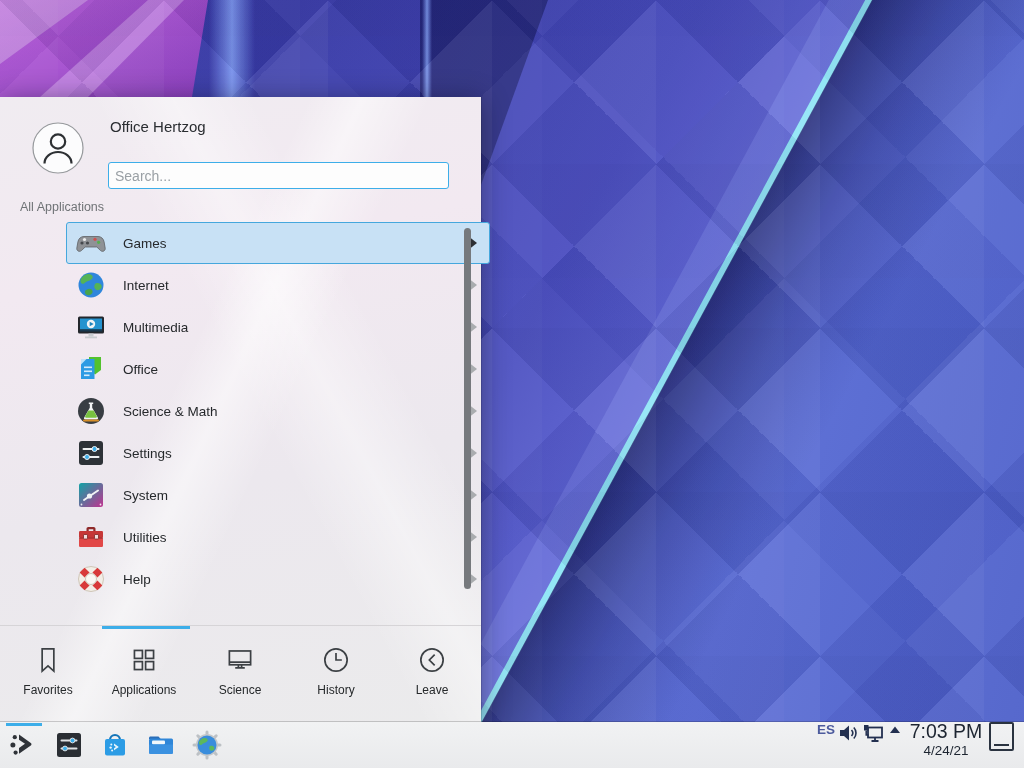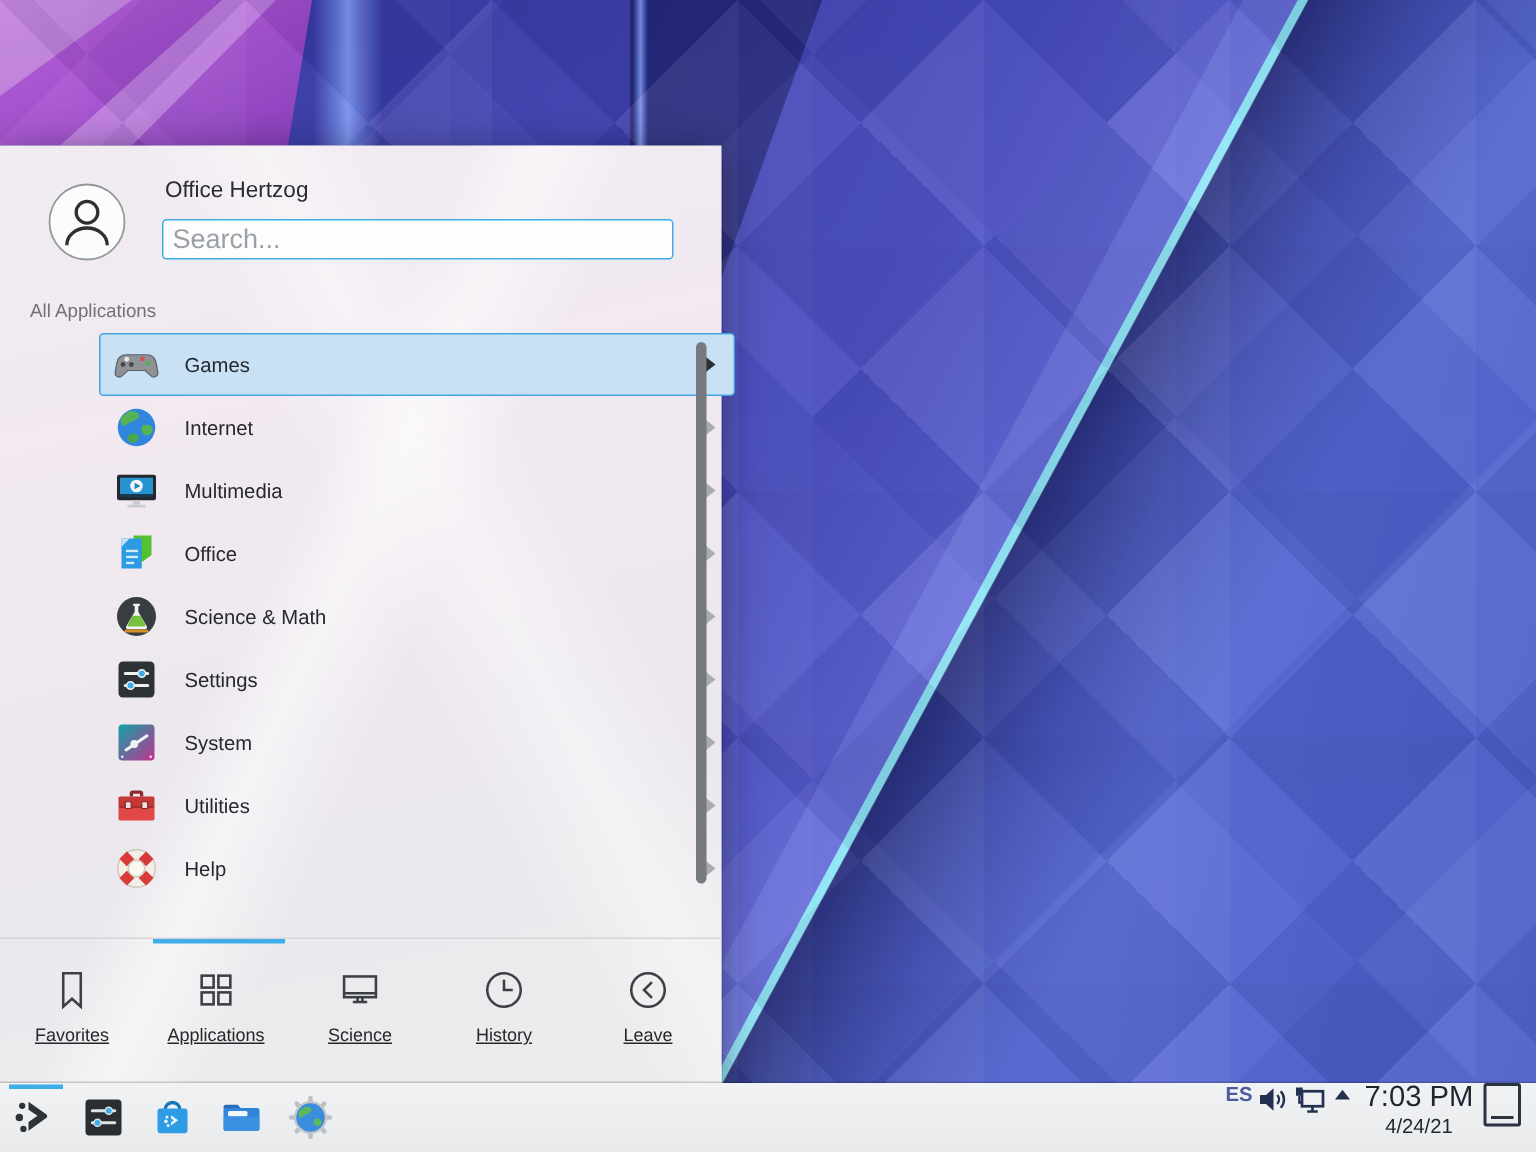--- a/index.html
+++ b/index.html
@@ -18,23 +18,23 @@
   
   .kickoff{position:absolute;left:0;top:97px;width:481px;height:625px;
     background:
       linear-gradient(115deg, rgba(255,255,255,0) 40%, rgba(255,255,255,.5) 47%, rgba(255,255,255,0) 56%),
       linear-gradient(62deg, rgba(255,255,255,0) 52%, rgba(255,255,255,.4) 62%, rgba(255,255,255,0) 72%),
       linear-gradient(168deg,#f0ecf1 0%,#f2e9f1 28%,#ece8ee 60%,#ebebec 100%);
     box-shadow:0 4px 26px rgba(10,10,30,.45), 1px 0 0 rgba(0,0,0,.12);}
   .kick-header{position:absolute;left:0;top:0;width:100%;height:90px;}
   .avatar{position:absolute;left:32px;top:25px;width:52px;height:52px;cursor:pointer;}
   .user-name{position:absolute;left:110px;top:21px;font-size:15px;color:#2a2d31;}
-  .search-box{position:absolute;left:108px;top:49px;width:341px;height:27px;box-sizing:border-box;
+  .search-box{position:absolute;left:108px;top:65px;width:341px;height:27px;box-sizing:border-box;
     border:1px solid var(--accent);border-radius:3px;background:#fdfdfd;
-    font-size:18px;color:#26292c;padding:11px 6px;outline:none;}
+    font-size:14px;color:#26292c;padding:11px 6px;outline:none;}
   .search-box::placeholder{color:#9aa0a5;}
   .section-label{position:absolute;left:20px;top:103px;font-size:12.5px;color:#6f7376;}
   .cat-list{position:absolute;left:0;top:125px;width:100%;height:403px;overflow:hidden;margin-left:46px;}
   .cat-row{position:relative;display:flex;align-items:center;height:42px;margin:0 35px 0 20px;
     width:424px;box-sizing:border-box;border:1px solid transparent;border-radius:3px;cursor:pointer;}
   .cat-row.selected{background:var(--selection-bg);border-color:var(--selection-border);}
   .cat-icon{width:32px;height:32px;margin-left:8px;flex:0 0 32px;}
   .cat-icon svg{width:32px;height:32px;display:block;}
   .cat-label{margin-left:16px;font-size:13.5px;color:var(--panel-text);flex:1;}
   .cat-arrow{width:9px;height:12px;margin-right:11px;}
@@ -42,21 +42,21 @@
   .cat-row .arrow-fill{fill:#a9acaf;}
   .cat-row.selected .arrow-fill{fill:#2c2f33;}
   .scroll-thumb{position:absolute;left:464px;top:131px;width:7px;height:361px;border-radius:4px;
     background:#76797d;cursor:pointer;}
   .tab-sep{position:absolute;left:0;top:528px;width:100%;height:1px;background:#d6d4d7;}
   .tab-indicator{position:absolute;left:102px;top:529px;width:88px;height:3px;background:var(--accent);}
   .tab-bar{position:absolute;left:0;top:532px;width:100%;height:93px;display:flex;}
   .tab{width:96px;display:flex;flex-direction:column;align-items:center;cursor:pointer;}
   .tab-icon{margin-top:14px;width:34px;height:34px;}
   .tab-icon svg{width:34px;height:34px;display:block;}
-  .tab-label{margin-top:6px;font-size:12px;color:#26292b;text-decoration:underline;}
+  .tab-label{margin-top:6px;font-size:12px;color:#26292b;}
   .oicon{stroke:#3c4044;fill:none;stroke-width:1.6;}
   
   .taskbar{position:absolute;left:0;top:722px;width:1024px;height:46px;
     background:linear-gradient(#f1f2f3,#e9eaec);box-shadow:0 -1px 0 rgba(0,0,0,.18);}
   .tb-apps{position:absolute;left:8px;top:0;height:46px;display:flex;align-items:center;gap:16px;}
   .tb-app{position:relative;width:30px;height:46px;display:flex;align-items:center;justify-content:center;cursor:pointer;}
   .tb-app svg{width:30px;height:30px;display:block;}
   .tb-ind{position:absolute;left:-2px;top:1px;width:36px;height:3px;background:var(--accent);}
   .tb-tray{position:absolute;right:10px;top:0;height:46px;display:flex;align-items:flex-start;gap:2px;}
   .kb-layout{font-size:13.5px;font-weight:bold;color:#4c5b9d;cursor:pointer;}

